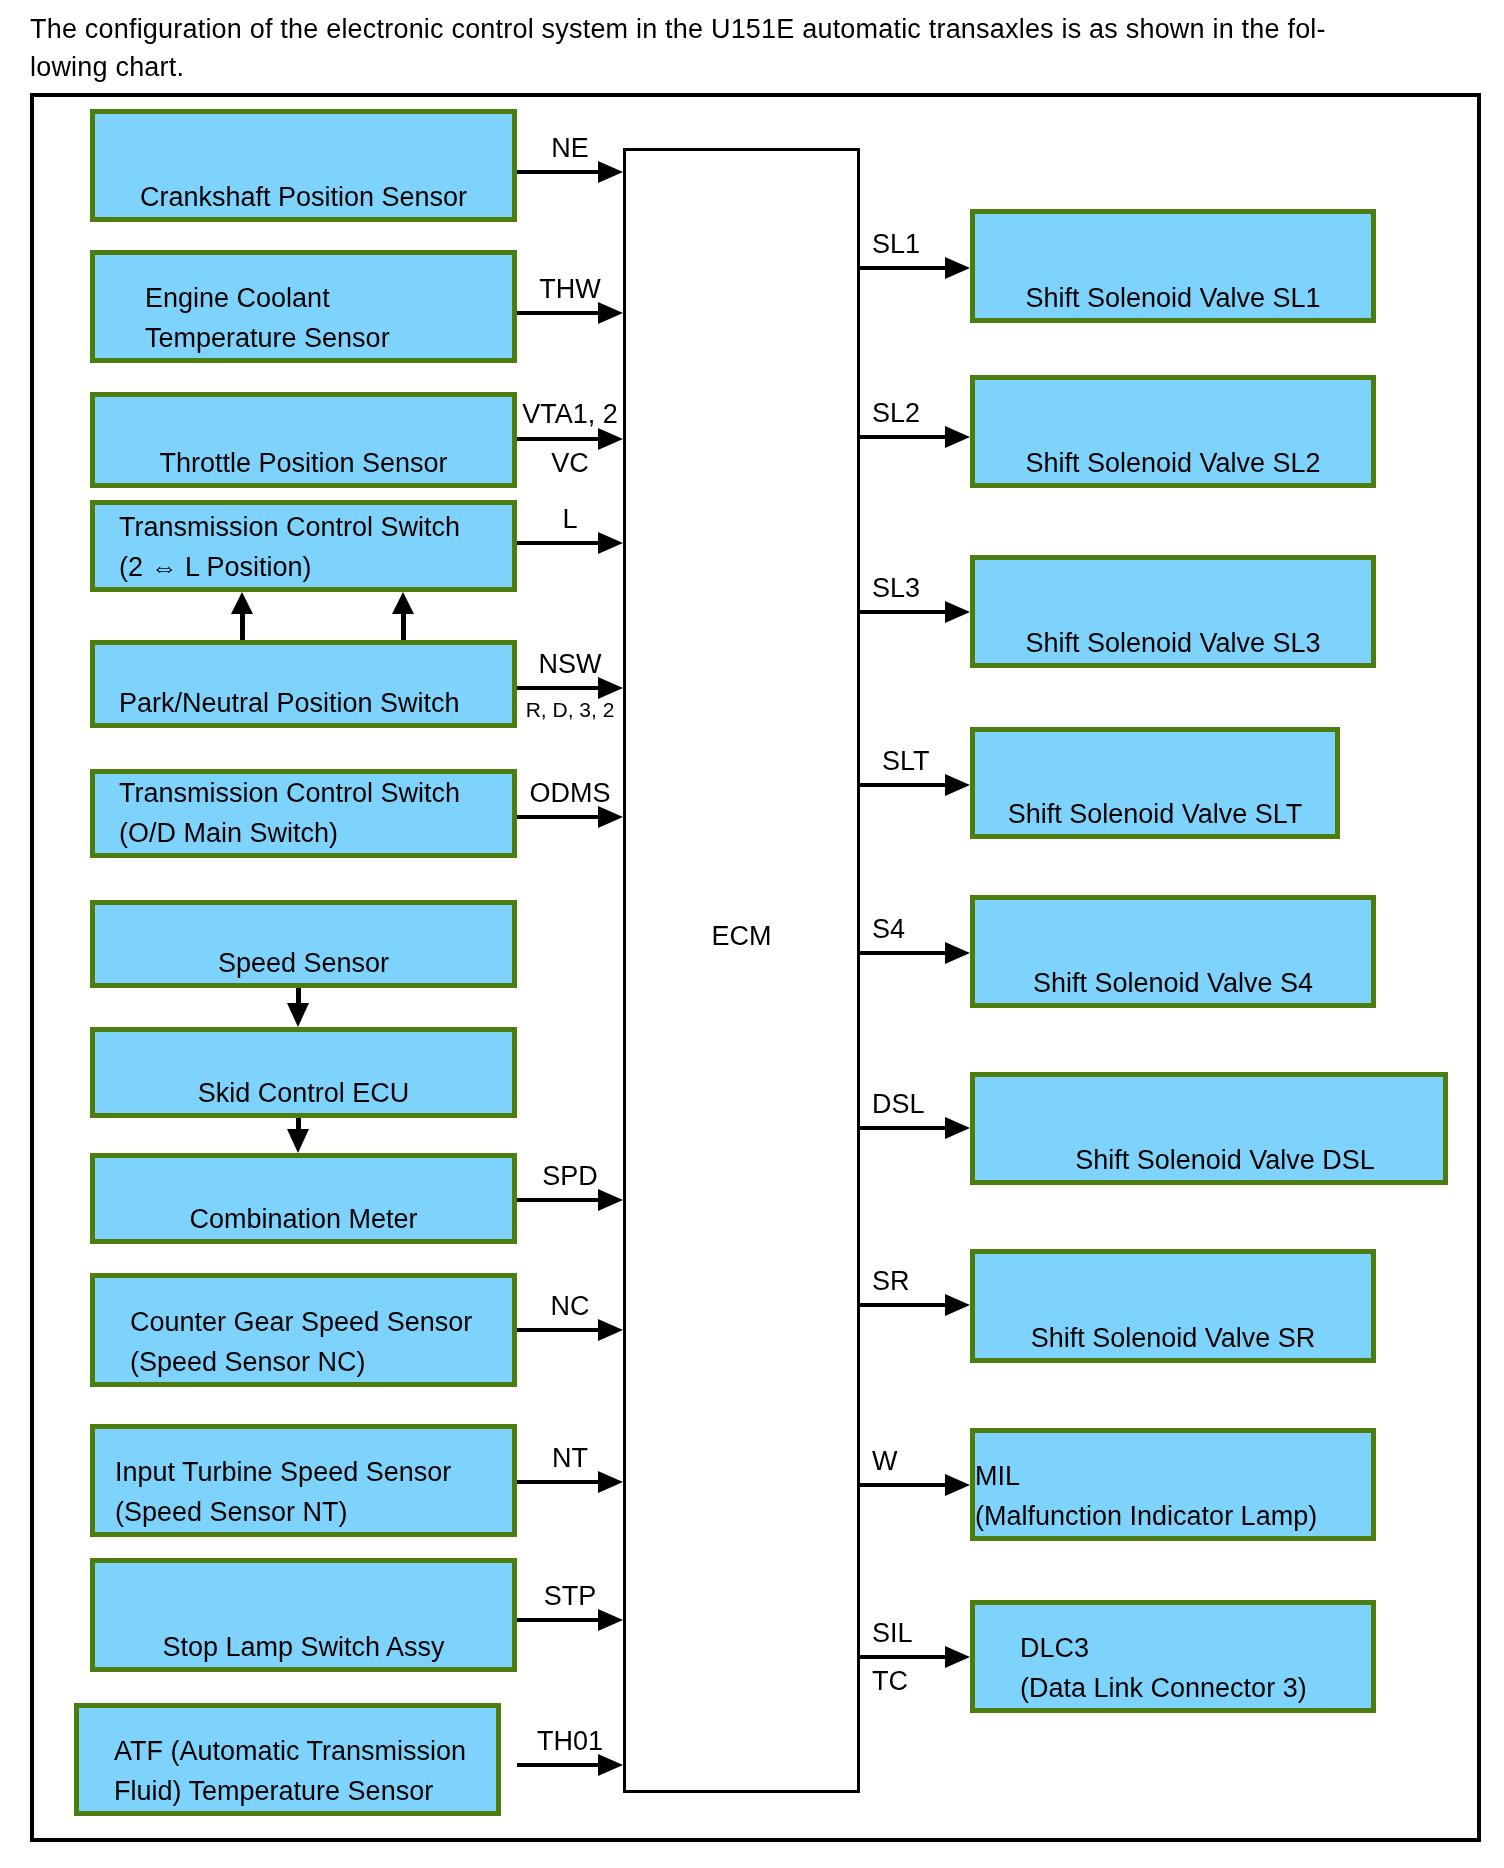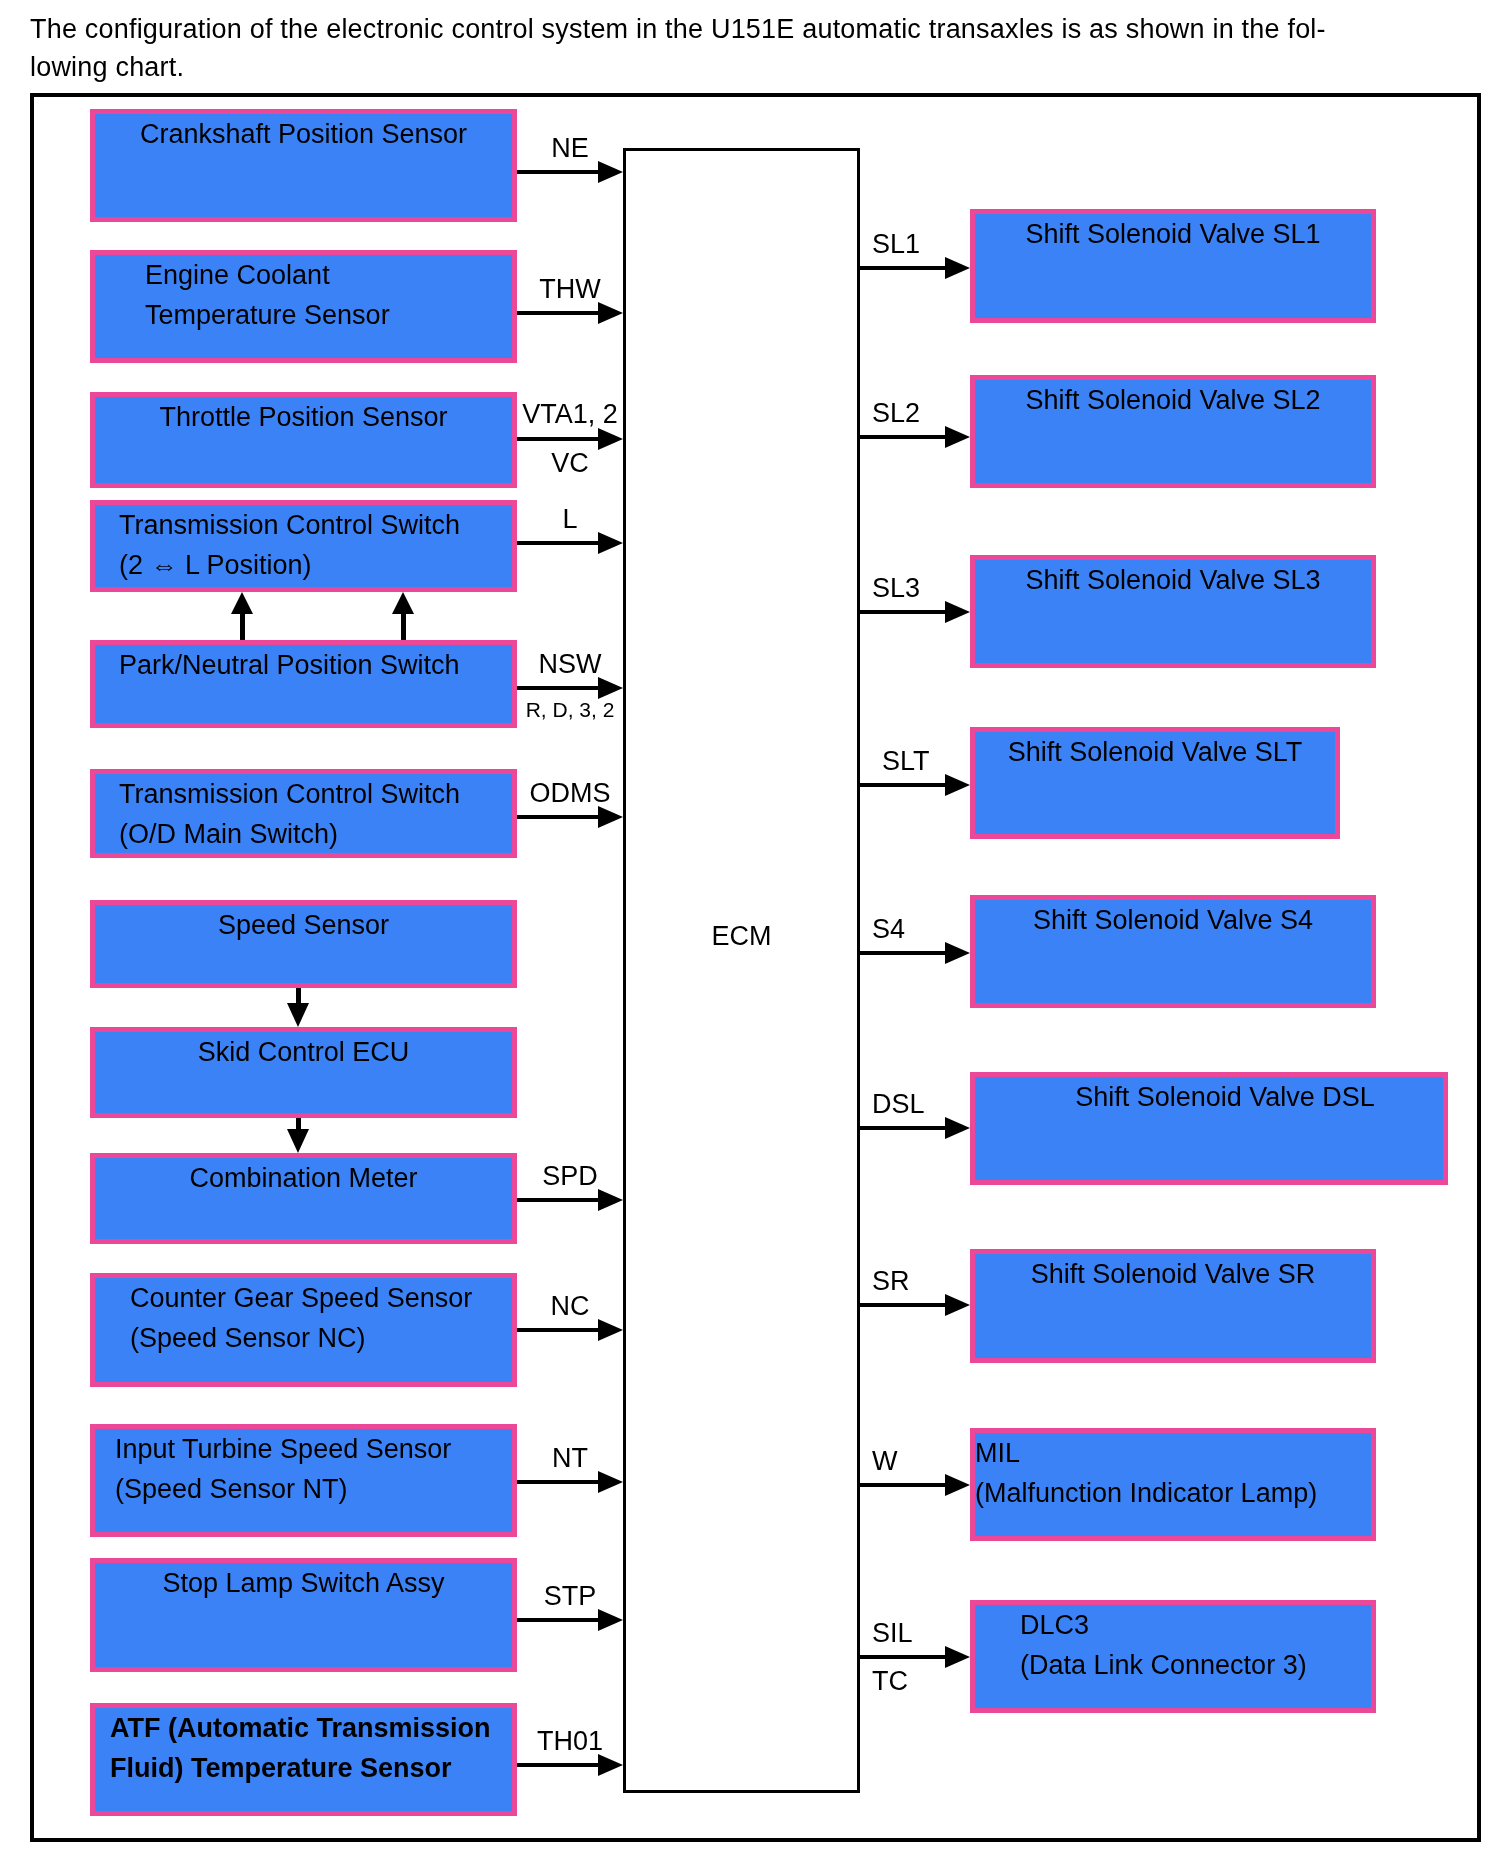--- a/index.html
+++ b/index.html
@@ -21,25 +21,25 @@
   }
   .outer-border {
     position: absolute;
     left: 30px; top: 93px;
     width: 1451px; height: 1749px;
     border: 4px solid #000;
     box-sizing: border-box;
   }
   .box {
     position: absolute;
-    border: 5px solid #ec4899;
+    border: 5px solid #4d7c0f;
     box-sizing: border-box;
-    background: #3b82f6;
+    background: #7dd3fc;
     display: flex;
-    align-items: flex-start;
+    align-items: flex-end;
     font-size: 27px;
     line-height: 40px;
   }
   .box.center { justify-content: center; }
   .box .box-label { white-space: pre; }
   .box.center .box-label { text-align: center; }
   .ecm-box {
     position: absolute;
     left: 623px; top: 148px;
     width: 237px; height: 1645px;
@@ -130,21 +130,21 @@
     <span class="box-label">Counter Gear Speed Sensor
 (Speed Sensor NC)</span>
   </div>
   <div class="box" style="left:90px; top:1424px; width:427px; height:113px; padding-left:20px;">
     <span class="box-label">Input Turbine Speed Sensor
 (Speed Sensor NT)</span>
   </div>
   <div class="box center" style="left:90px; top:1558px; width:427px; height:114px;">
     <span class="box-label">Stop Lamp Switch Assy</span>
   </div>
-  <div class="box" style="left:90px; top:1703px; width:427px; height:113px; padding-left:15px;font-weight:bold;">
+  <div class="box" style="left:74px; top:1703px; width:427px; height:113px; padding-left:35px;">
     <span class="box-label">ATF (Automatic Transmission
 Fluid) Temperature Sensor</span>
   </div>
 
   <div class="hline" style="left:517px; top:170px; width:85px;"></div>
   <div class="head-right" style="left:598px; top:161px;"></div>
   <div class="sig sig-left" style="top:132px;">NE</div>
 
   <div class="hline" style="left:517px; top:311px; width:85px;"></div>
   <div class="head-right" style="left:598px; top:302px;"></div>

